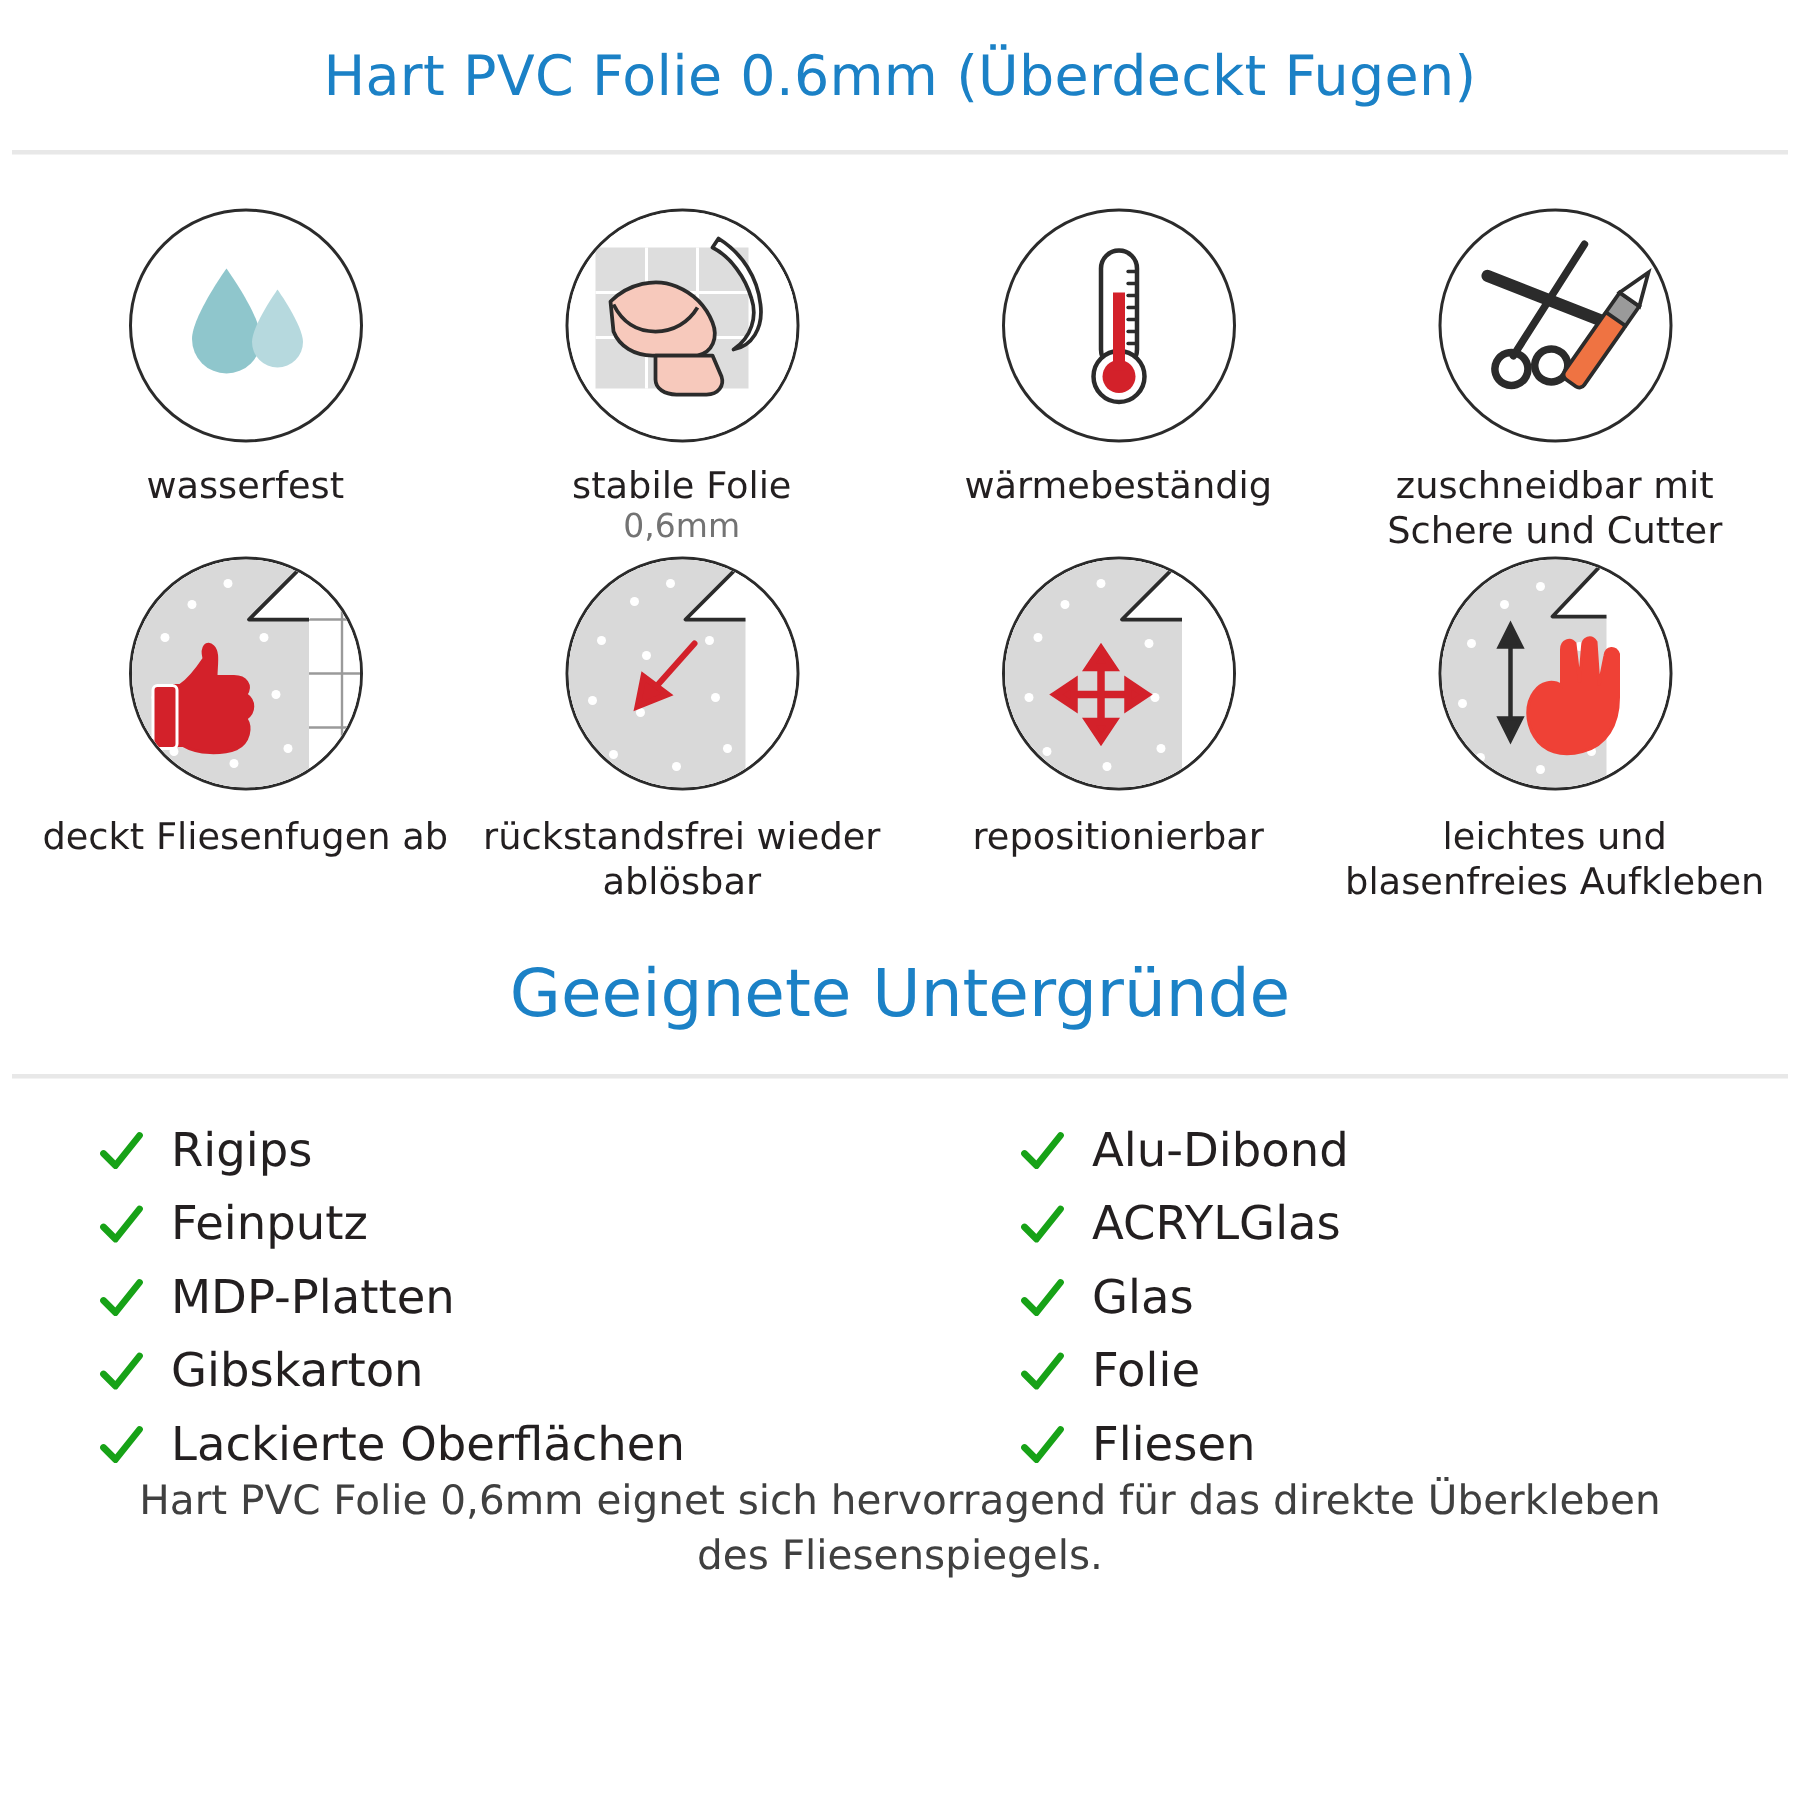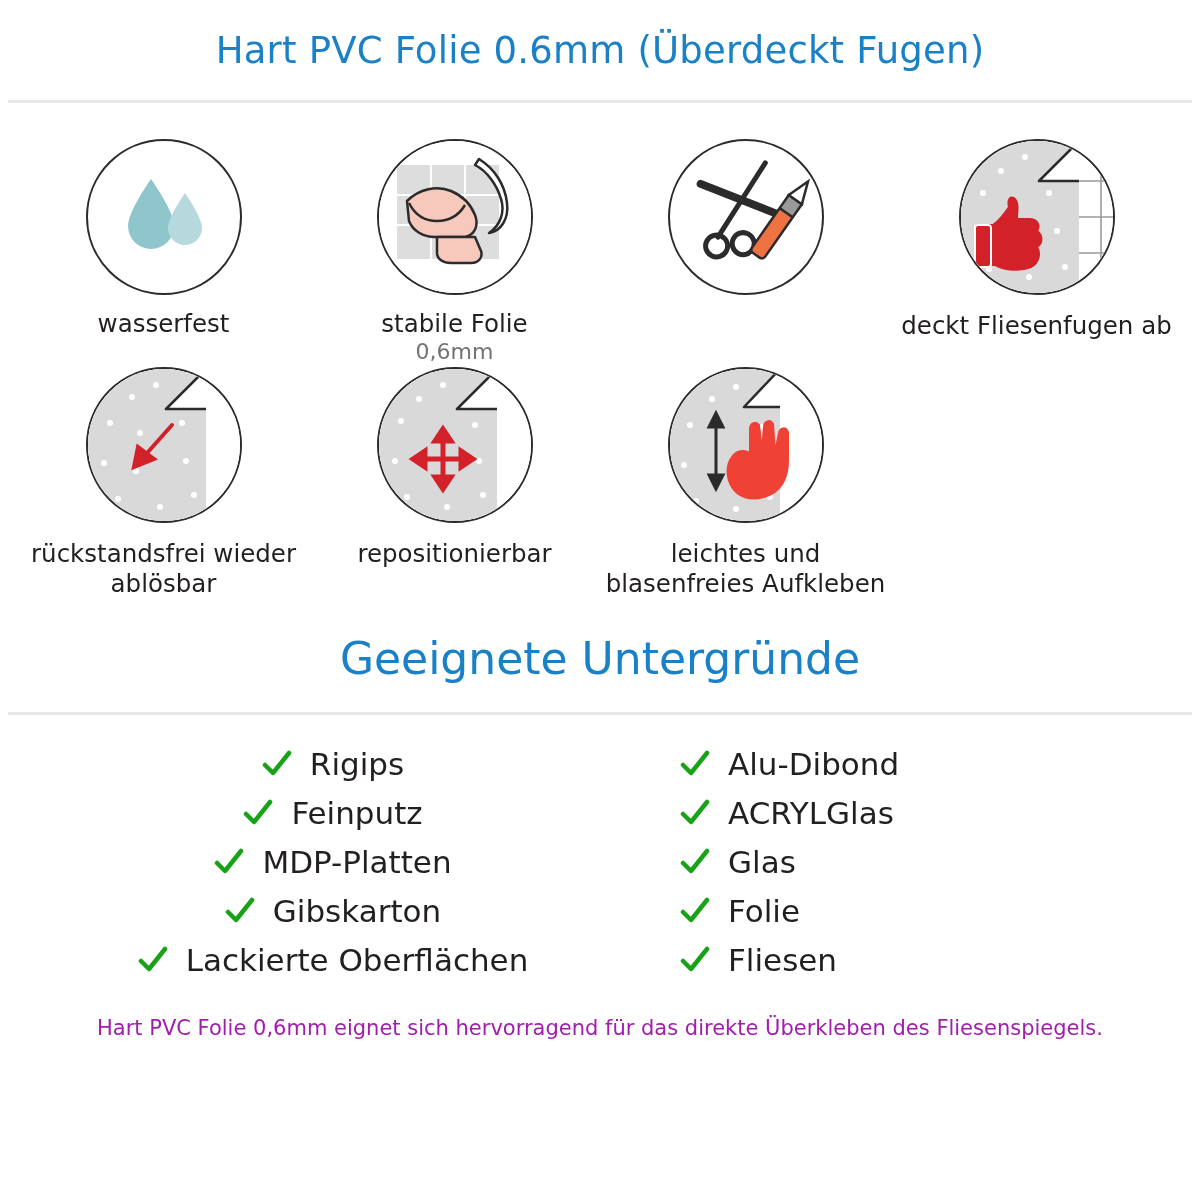--- a/index.html
+++ b/index.html
@@ -94,21 +94,21 @@
     display: grid;
     grid-template-columns: 1fr 1fr;
     padding: 26px 0 0 0;
     column-gap: 0;
   }
   .sub-col {
     display: flex;
     flex-direction: column;
     gap: 3px;
   }
-  .sub-col.left { padding-left: 66px; align-items: center; }
+  .sub-col.left { padding-left: 66px; }
   .sub-col.right { padding-left: 80px; }
   .sub-item {
     display: flex;
     align-items: center;
     gap: 18px;
     font-size: 31px;
     color: #231f20;
     line-height: 1.0;
     height: 46px;
   }
@@ -117,24 +117,24 @@
     height: 30px;
     flex: 0 0 30px;
     display: block;
   }
 
   
   .footer {
     position: absolute;
     left: 0;
     right: 0;
-    bottom: 30px;
+    bottom: 16px;
     text-align: center;
-    color: #a21caf;
-    font-size: 21px;
+    color: #404040;
+    font-size: 27px;
     line-height: 1.35;
     padding: 0 90px;
     box-sizing: border-box;
   }
 </style>
 </head>
 <body>
 
 <div class="page">
 
@@ -168,37 +168,59 @@
           <path d="M100 18 C116 28 126 44 128 62 C130 78 122 90 110 92 C122 84 126 70 122 58 C118 44 108 30 96 24 Z" fill="#ffffff" stroke="#2b2b2b" stroke-width="2.5" stroke-linejoin="round"></path>
           <path d="M28 60 C40 48 58 44 72 50 C84 55 92 64 96 74 C100 84 96 94 86 96 L56 96 C44 96 34 90 30 80 Z" fill="#f7c9bc" stroke="#2b2b2b" stroke-width="2.5" stroke-linejoin="round"></path>
           <path d="M30 62 C36 74 46 80 58 80 C70 80 80 74 86 64" fill="none" stroke="#2b2b2b" stroke-width="2.5"></path>
           <path d="M58 96 L58 112 C58 118 64 122 72 122 L92 122 C100 122 104 116 102 110 L96 96 Z" fill="#f7c9bc" stroke="#2b2b2b" stroke-width="2.5" stroke-linejoin="round"></path>
         </svg>
       </div>
       <div class="feature-label">stabile Folie</div>
       <div class="feature-sub">0,6mm</div>
     </div>
 
+    <div class="feature">
+      <div class="circle">
+        <svg viewBox="0 0 152 152" width="152" height="152">
+          <rect x="64" y="26" width="24" height="78" rx="12" fill="#ffffff" stroke="#2b2b2b" stroke-width="3"></rect>
+          <circle cx="76" cy="110" r="17" fill="#ffffff" stroke="#2b2b2b" stroke-width="3"></circle>
+          <circle cx="76" cy="110" r="11" fill="#d3212a"></circle>
+          <rect x="72" y="54" width="8" height="52" fill="#d3212a"></rect>
+          <g stroke="#2b2b2b" stroke-width="2.2" stroke-linecap="round">
+            <path d="M82 40 H88"></path>
+              <path d="M82 48 H88"></path>
+              <path d="M82 56 H88"></path>
+            <path d="M82 64 H88"></path>
+              <path d="M82 72 H88"></path>
+              <path d="M82 80 H88"></path>
+            <path d="M82 88 H88"></path>
+          </g>
+        </svg>
+      </div>
+      <div class="feature-label">wärmebeständig</div>
+      <div class="feature-sub"></div>
+    </div>
 
     <div class="feature">
       <div class="circle">
         <svg viewBox="0 0 152 152" width="152" height="152">
           <g transform="rotate(-18 76 66)">
             <path d="M40 30 L108 86" stroke="#2b2b2b" stroke-width="8" stroke-linecap="round"></path>
             <path d="M108 30 L40 86" stroke="#2b2b2b" stroke-width="5" stroke-linecap="round"></path>
             <circle cx="36" cy="94" r="11" fill="none" stroke="#2b2b2b" stroke-width="5"></circle>
             <circle cx="62" cy="100" r="11" fill="none" stroke="#2b2b2b" stroke-width="5"></circle>
           </g>
           <g transform="rotate(35 96 104)">
             <rect x="86" y="64" width="16" height="54" rx="4" fill="#ef7342" stroke="#2b2b2b" stroke-width="2.5"></rect>
             <rect x="86" y="50" width="16" height="16" fill="#9a9a9a" stroke="#2b2b2b" stroke-width="2.5"></rect>
             <path d="M94 28 L102 50 L86 50 Z" fill="#ffffff" stroke="#2b2b2b" stroke-width="2.5"></path>
           </g>
         </svg>
       </div>
+      <div class="feature-label">zuschneidbar mit Schere und Cutter</div>
       <div class="feature-sub"></div>
     </div>
 
     <div class="feature row2">
       <div class="circle">
         <svg viewBox="0 0 152 152" width="152" height="152">
           <rect x="0" y="0" width="152" height="152" fill="#ffffff"></rect>
           <g stroke="#9a9a9a" stroke-width="1.6">
             <path d="M76 0 V152 M108 0 V152 M140 0 V152 M0 40 H152 M0 76 H152 M0 112 H152"></path>
           </g>

